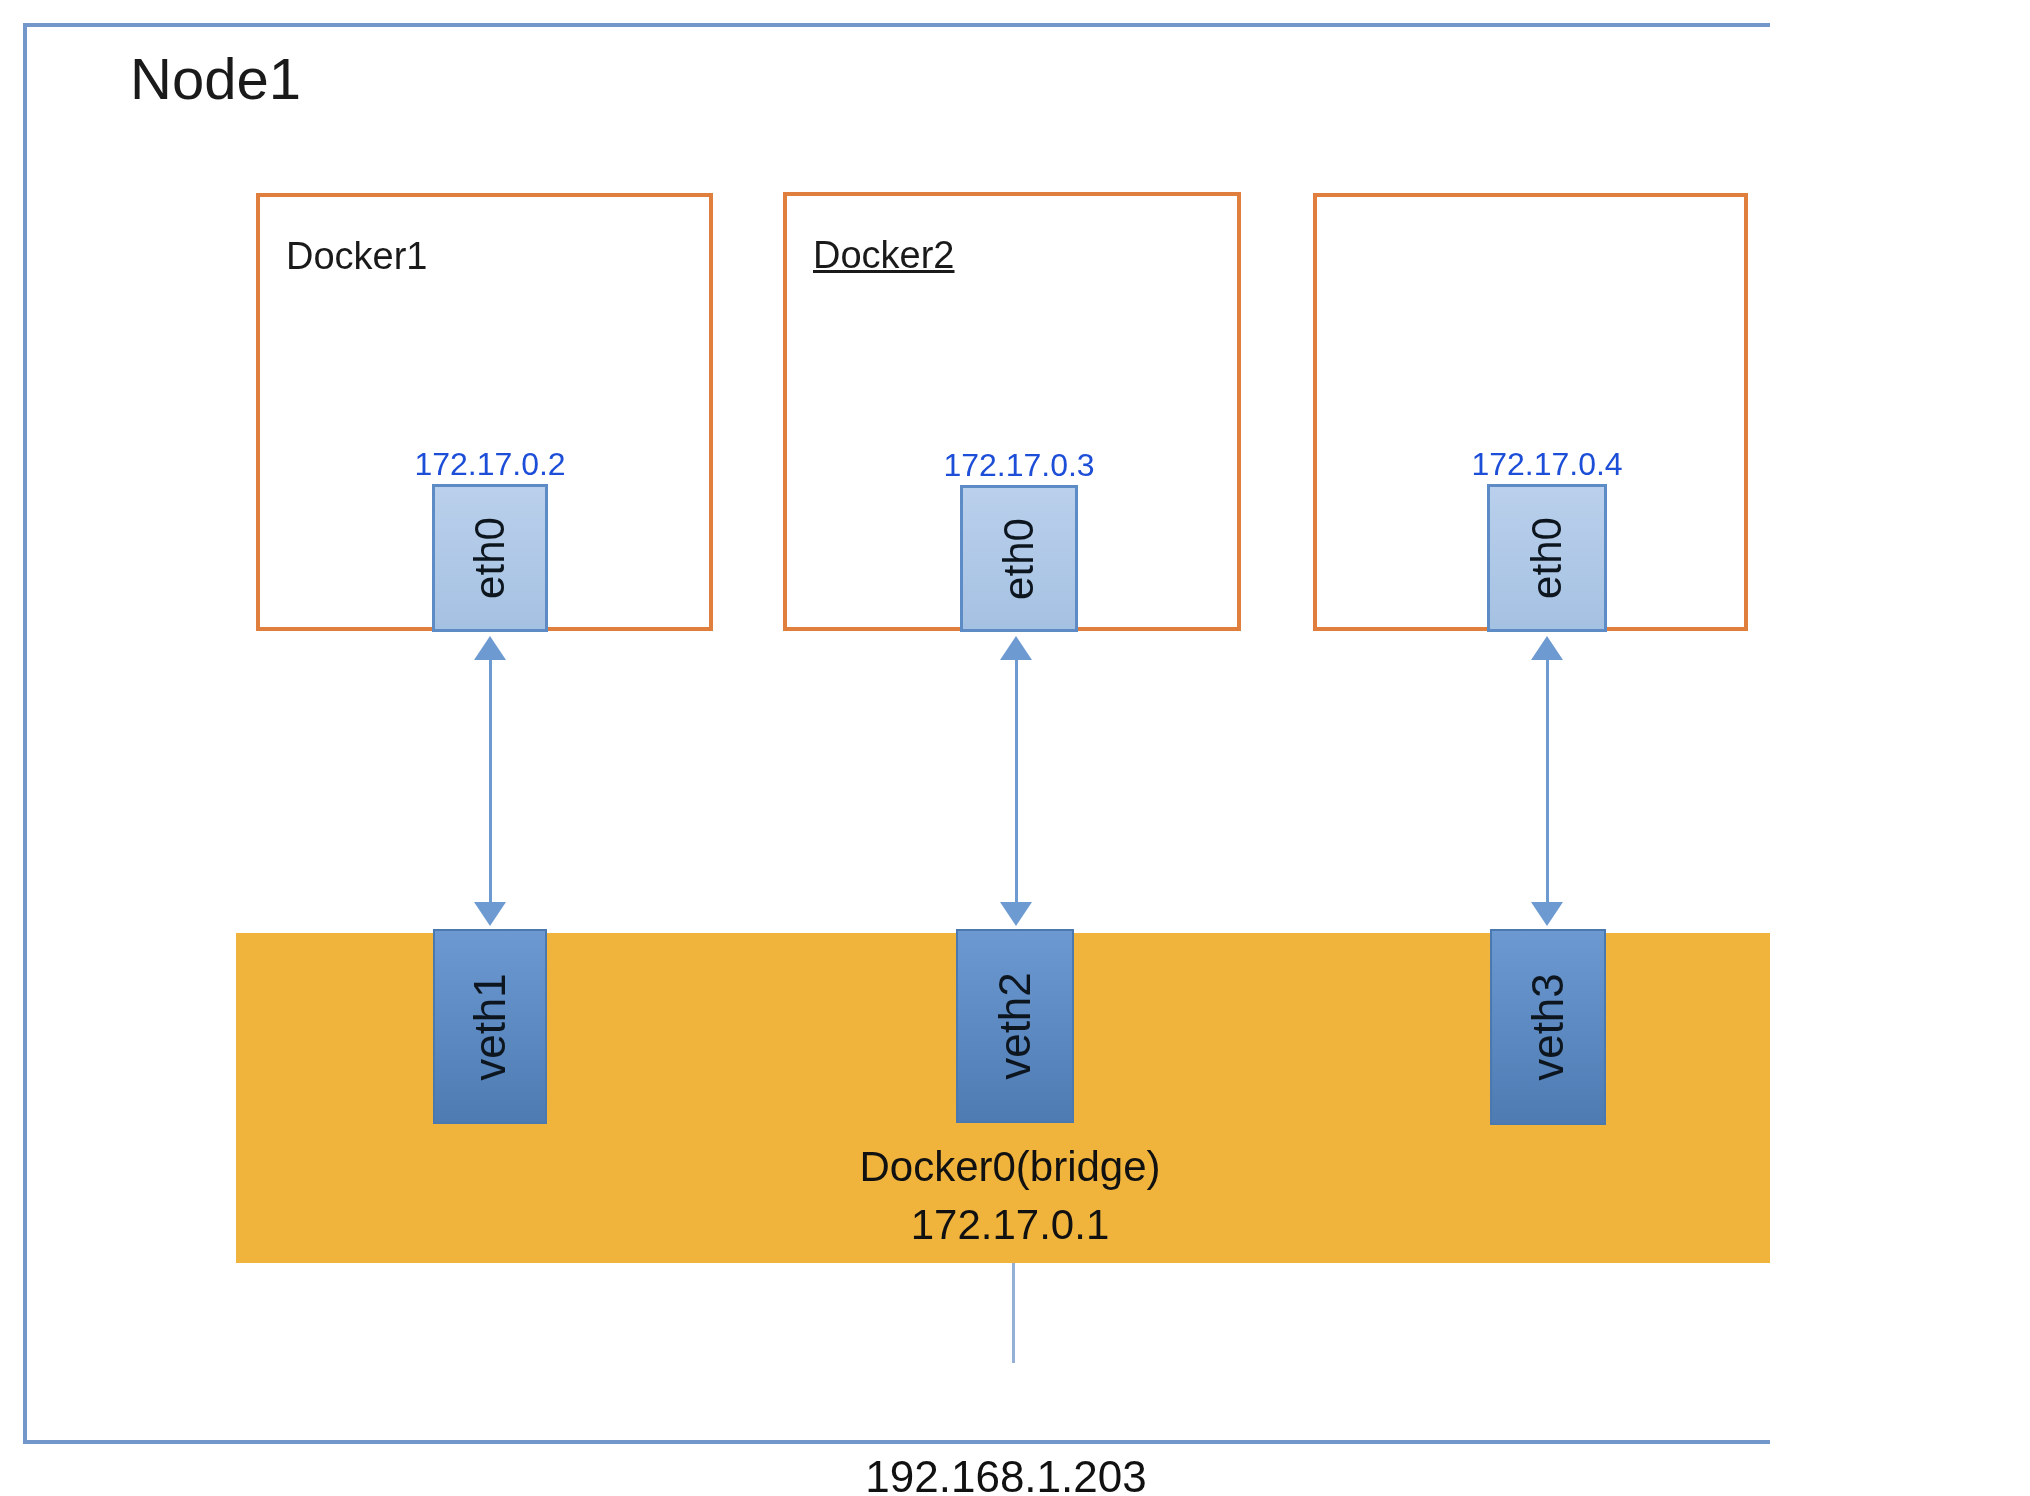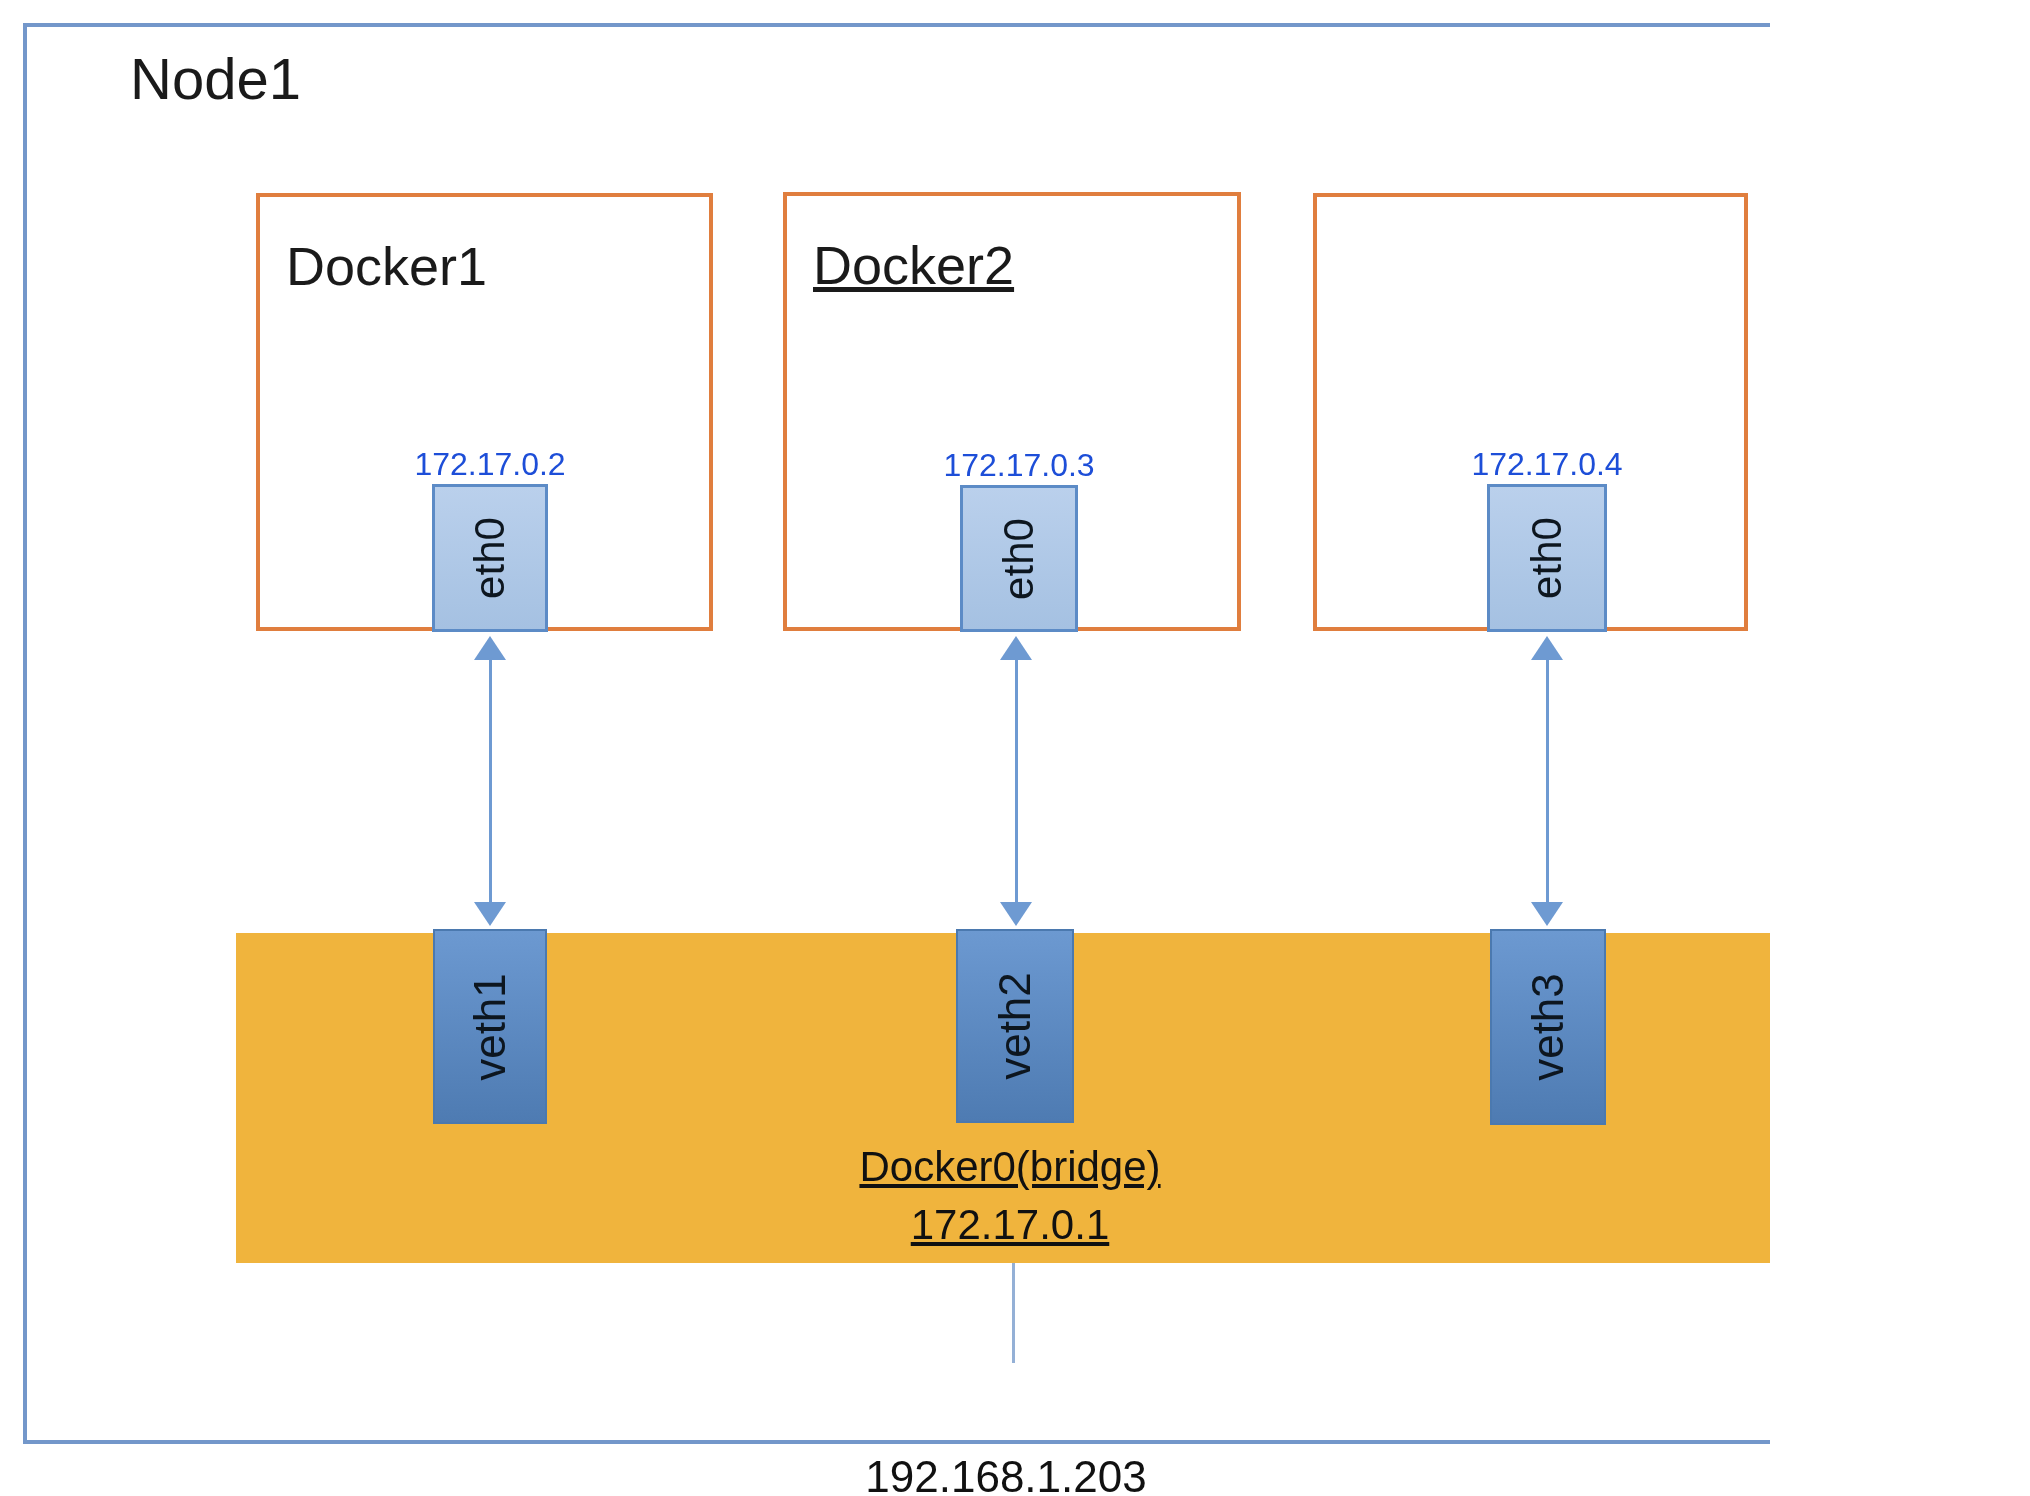--- a/index.html
+++ b/index.html
@@ -24,21 +24,21 @@
   .node-title {
     left: 130px; top: 44px;
     font-size: 58px; line-height: 1.2; color: #1a1a1a;
   }
 
   
   .docker-box { border: 4px solid #e07e3e; background: #ffffff; }
   .docker1 { left: 256px; top: 193px; width: 457px; height: 438px; }
   .docker2 { left: 783px; top: 192px; width: 458px; height: 439px; }
   .docker3 { left: 1313px; top: 193px; width: 435px; height: 438px; }
-  .docker-title { font-size: 54px; line-height: 1.15; color: #1a1a1a; }
+  .docker-title { font-size: 38px; line-height: 1.15; color: #1a1a1a; }
   .dt1 { left: 286px;  top: 235px; }
   .dt2 { left: 813px;  top: 234px; text-decoration: underline; }
   .dt3 { left: 1343px; top: 235px; }
 
   
   .ip-label {
     transform: translateX(-50%);
     font-size: 32px; line-height: 36px; white-space: nowrap; color: #1d4ed8;
   }
   .ip1 { left: 490px;  top: 446px; }
@@ -76,21 +76,21 @@
   .veth2 { left: 956px;  top: 929px; width: 118px; height: 194px; }
   .veth3 { left: 1490px; top: 929px; width: 116px; height: 196px; }
 
   .bridge-label {
     left: 1010px; top: 1138px;
     transform: translateX(-50%);
     text-align: center;
     font-size: 42px; line-height: 58px;
     white-space: nowrap; color: #111;
   }
-  .bridge-label span { display: block; text-decoration: underline; }
+  .bridge-label span { display: block; }
 
   
   .arrow { width: 32px; height: 290px; top: 636px; }
   .arrow .shaft {
     position: absolute; left: 14.5px; top: 16px; bottom: 16px;
     width: 3px; background: #6e9ad2;
   }
   .arrow .head {
     position: absolute; left: 0; width: 0; height: 0;
     border-left: 16px solid transparent;

